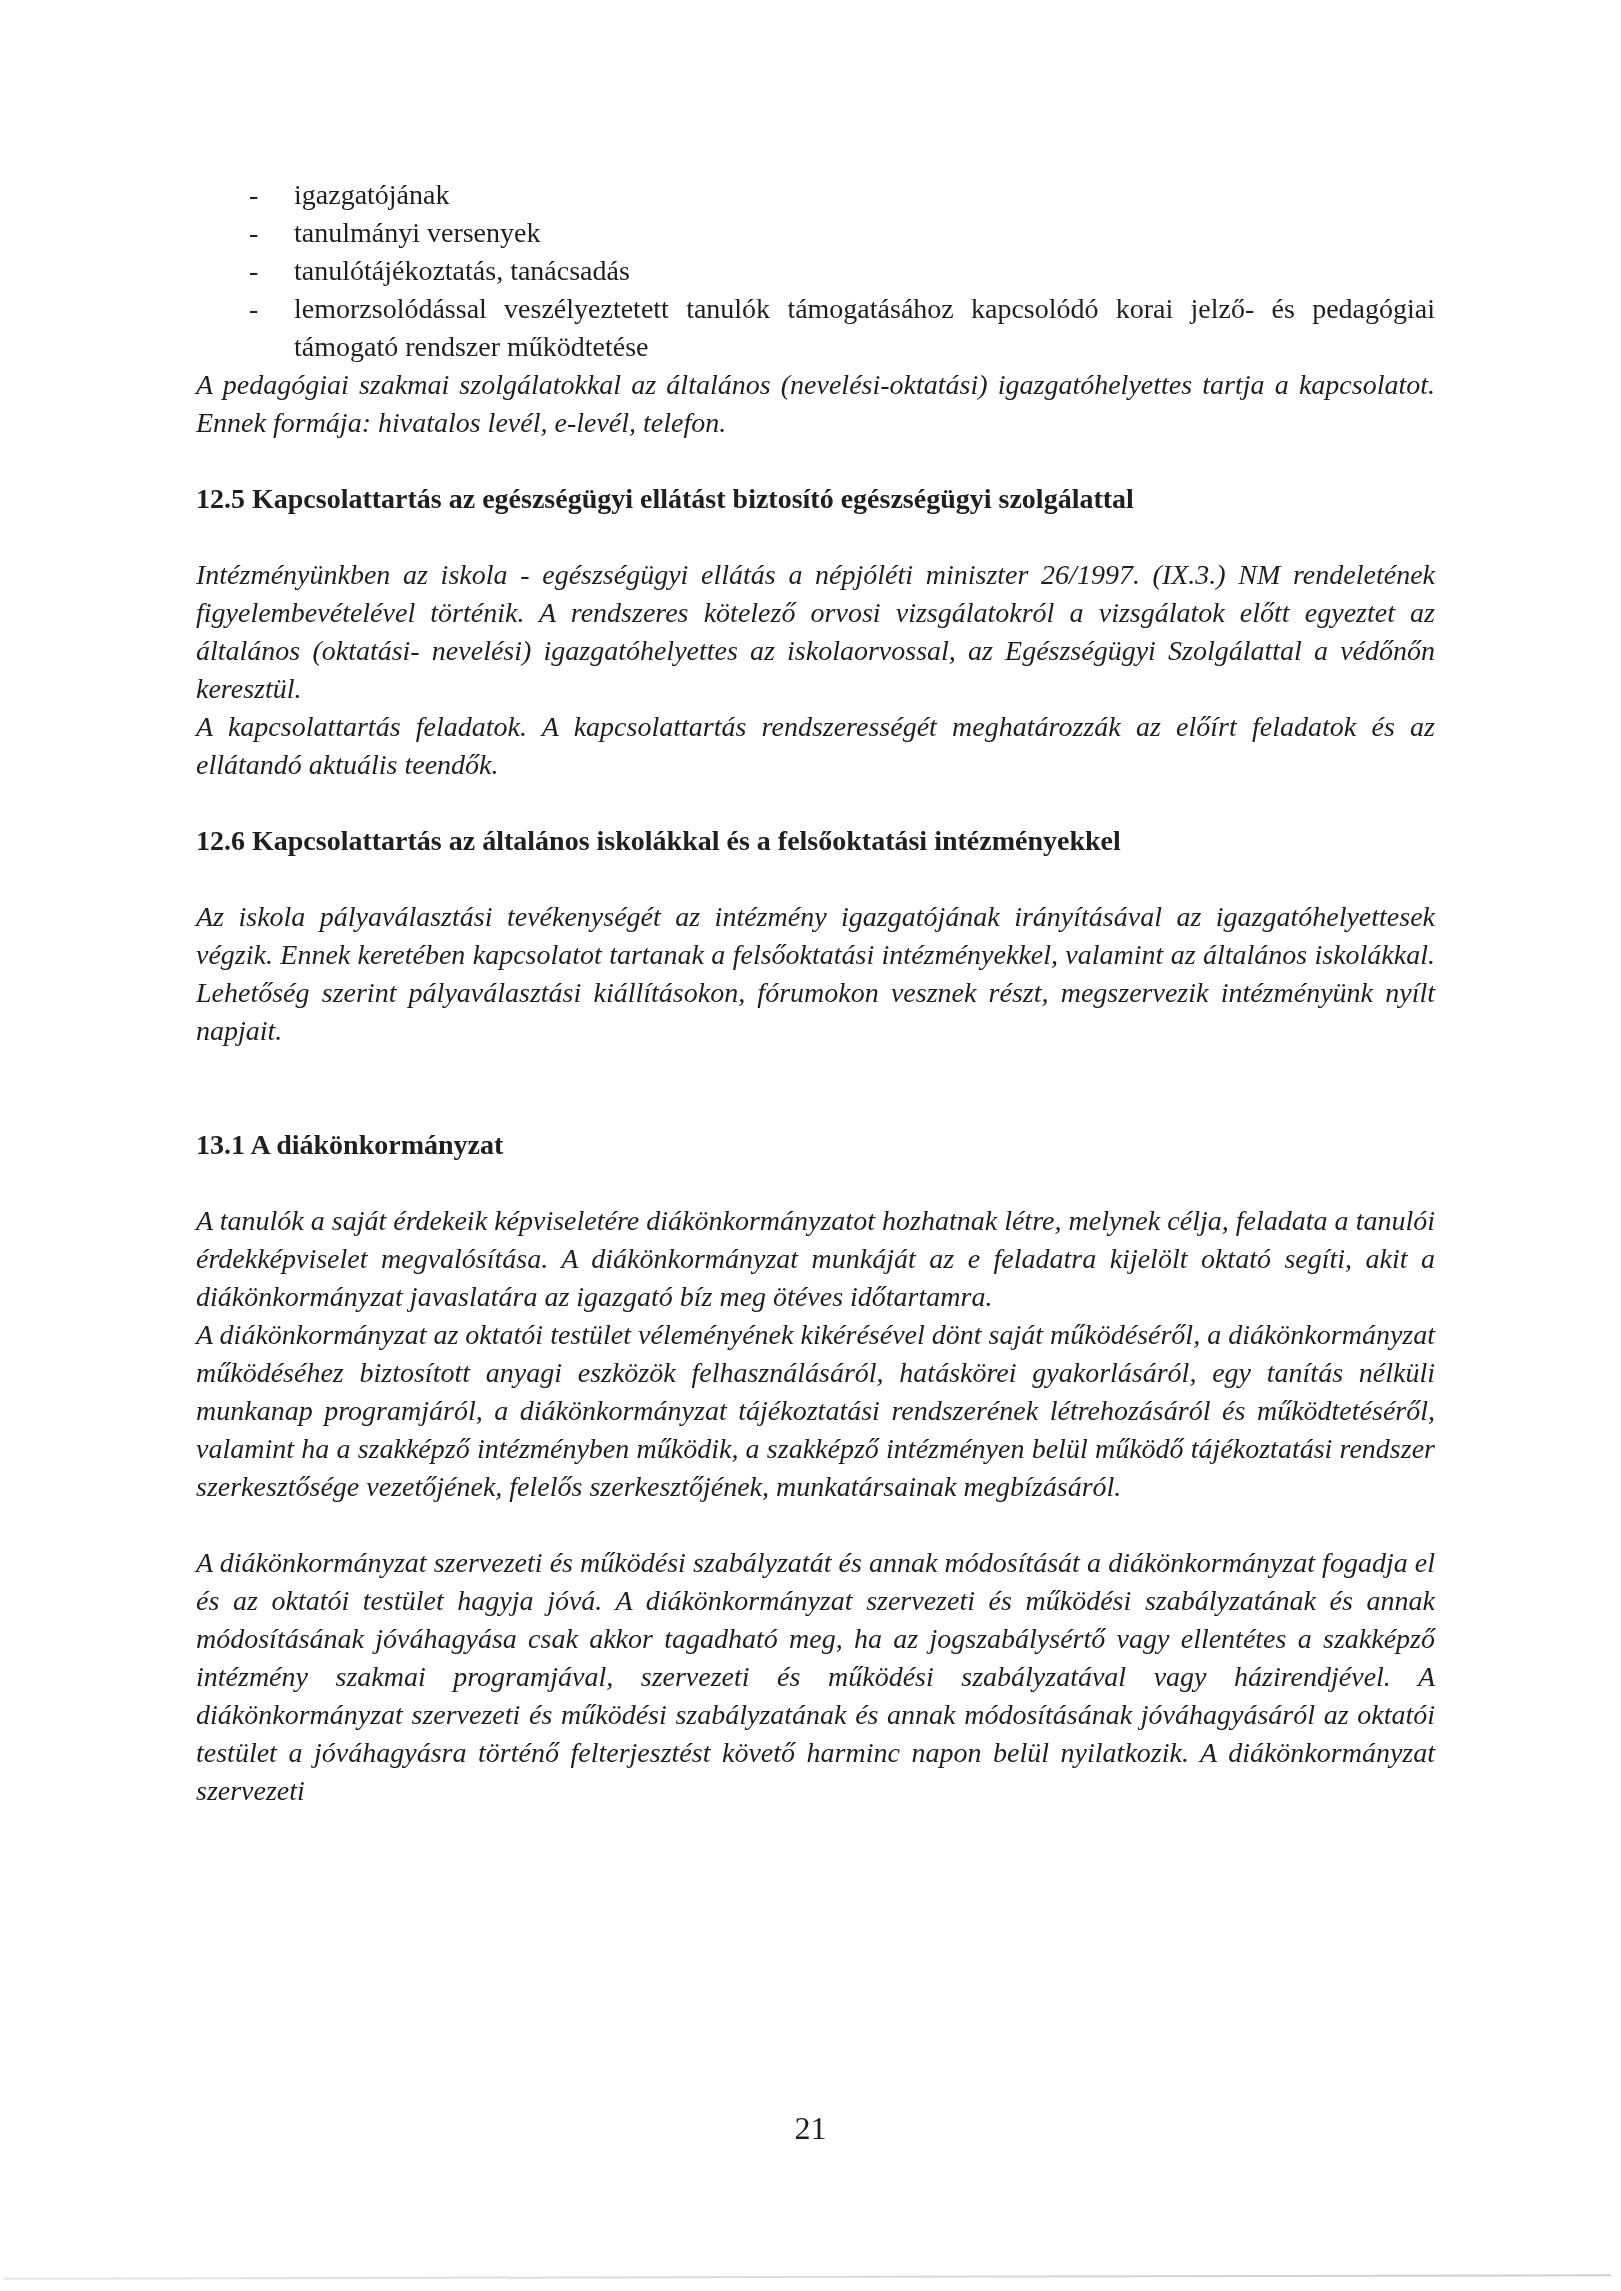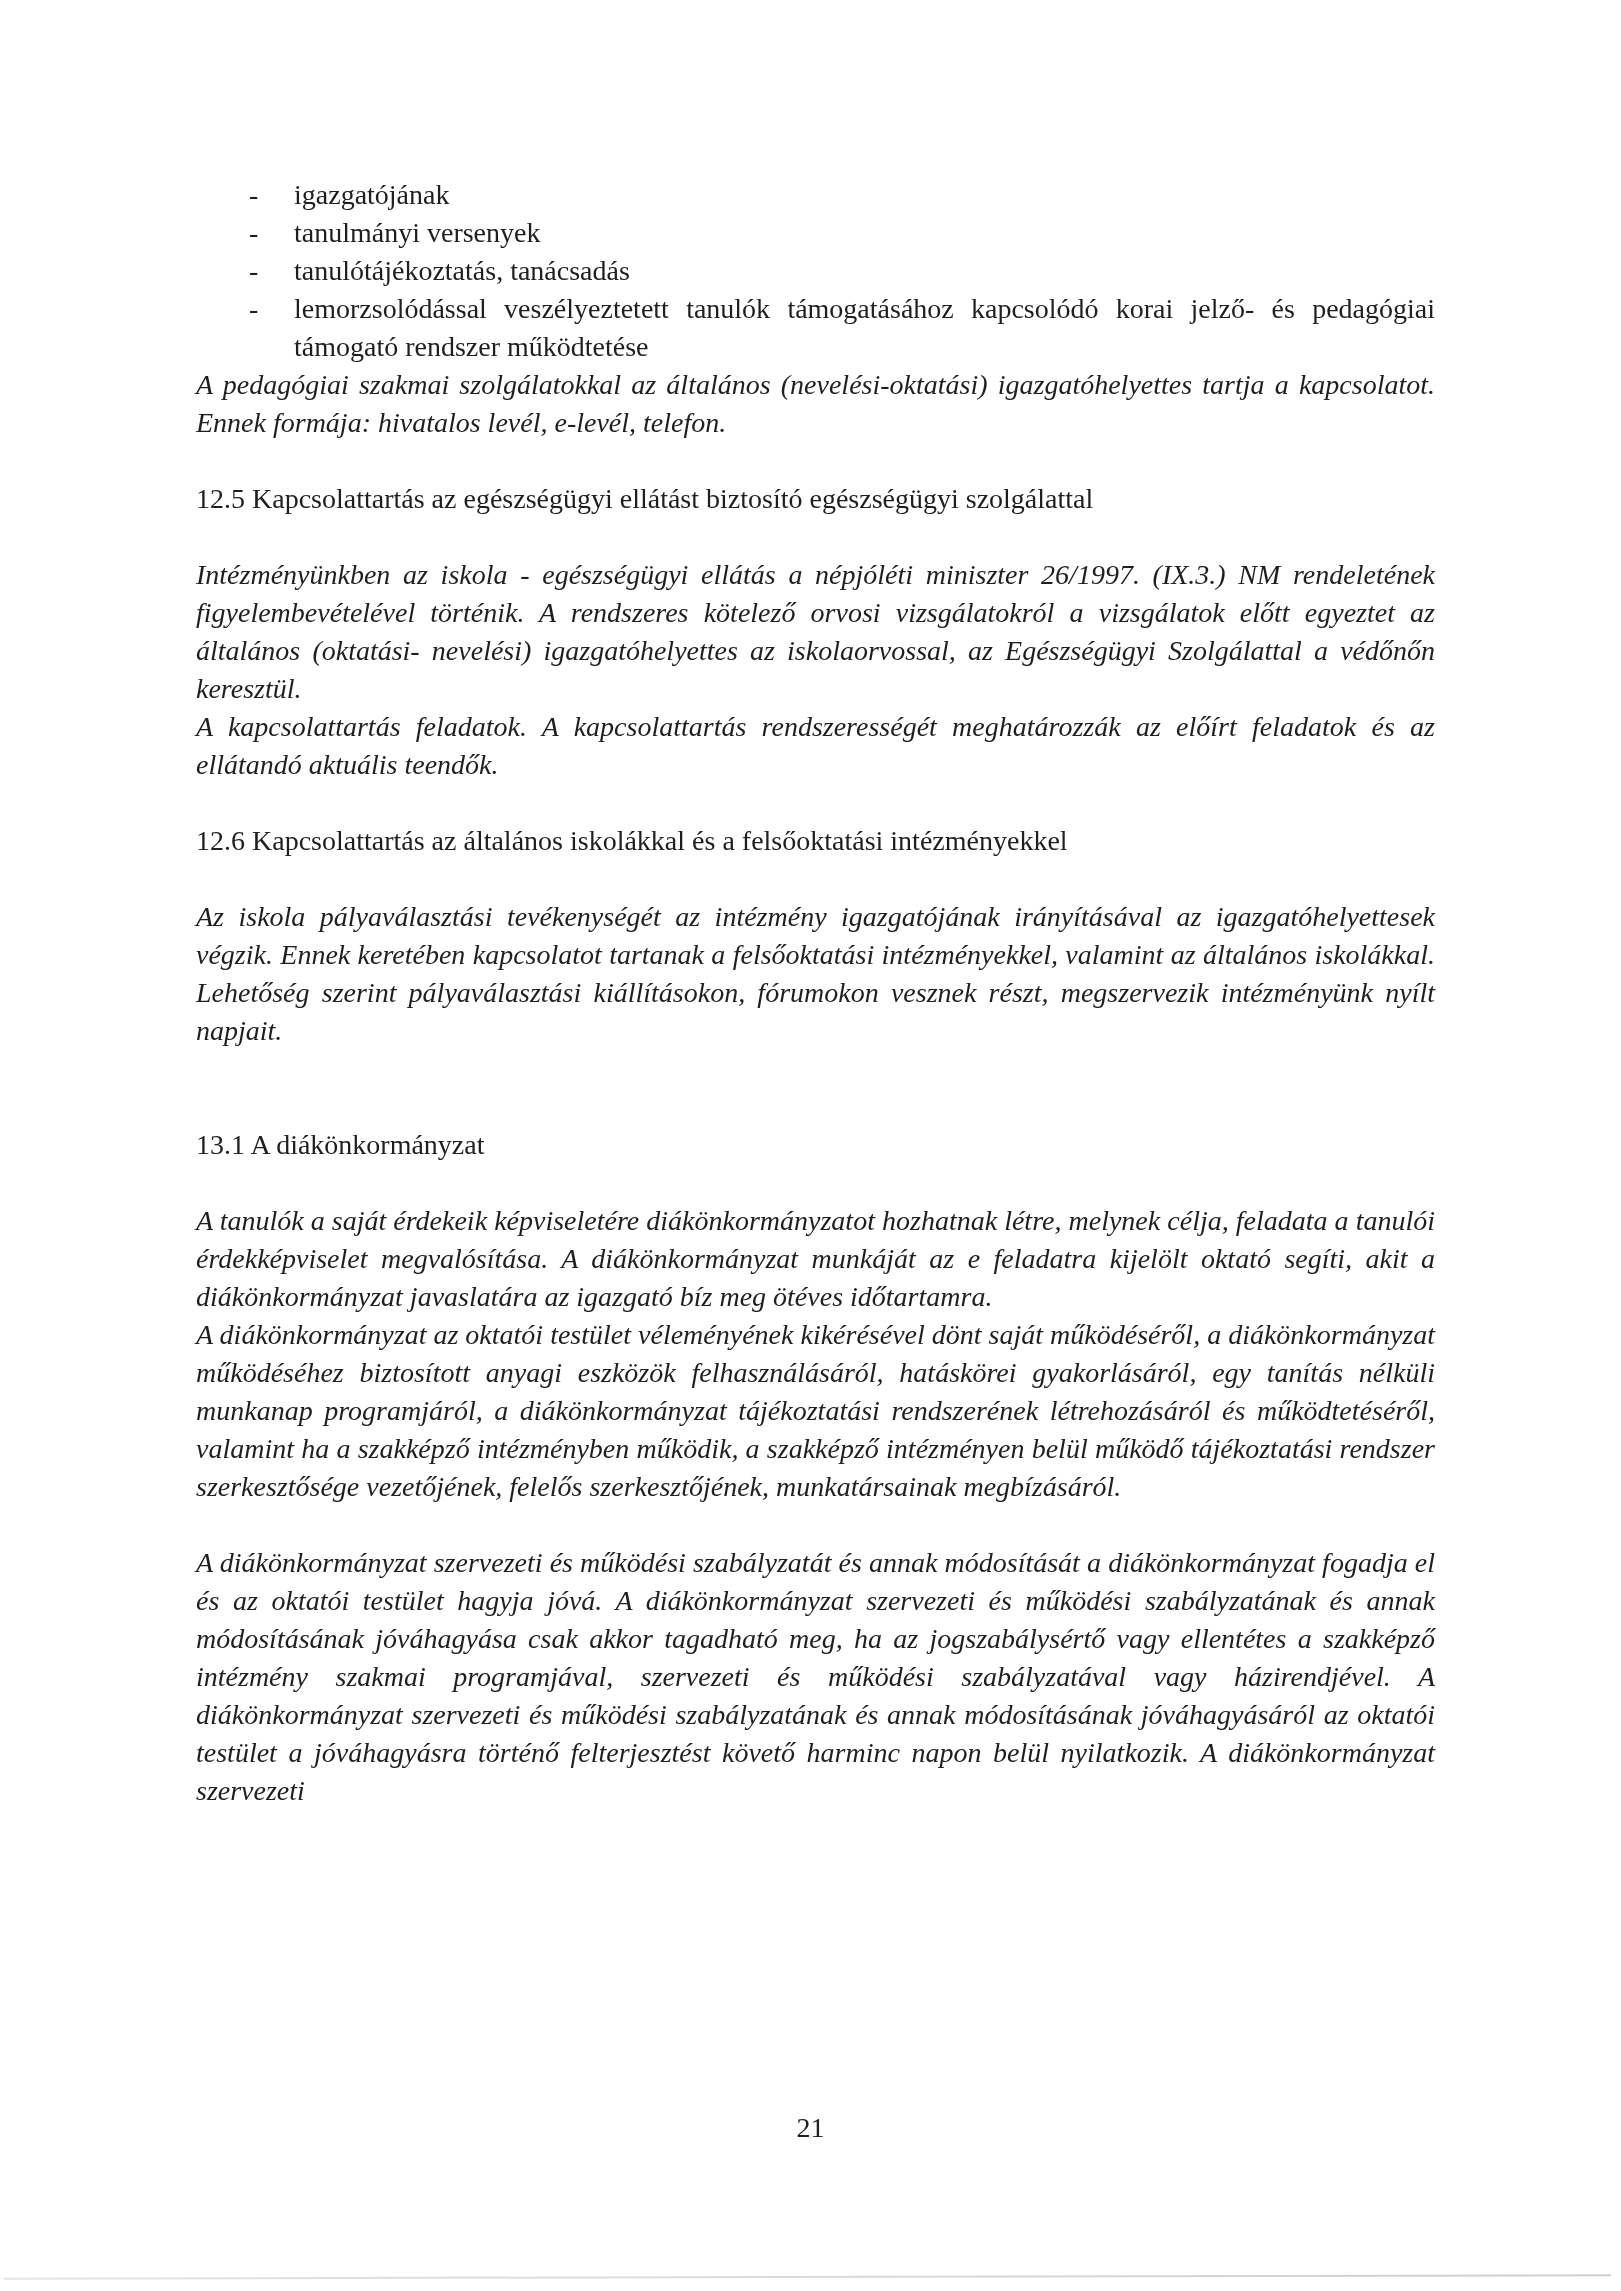--- a/index.html
+++ b/index.html
@@ -11,25 +11,25 @@
   }
   .content {
     position: absolute; left: 196px; top: 176px; width: 1239px;
     font-size: 28px; line-height: 38px;
   }
   .bullets { list-style: none; margin: 0; padding: 0; }
   .bullets li { position: relative; padding-left: 98px; text-align: justify; }
   .bullets li .dash { position: absolute; left: 53px; top: 0; }
   p { margin: 0; text-align: justify; font-style: italic; }
   .gap { height: 38px; }
-  h2 { margin: 0; font-size: 28px; line-height: 38px; font-weight: normal; }
+  h2 { margin: 0; font-size: 28px; line-height: 38px; font-weight: bold; }
   h2.hanging { padding-left: 78px; text-indent: -78px; text-align: justify; word-spacing: 5.9px; }
   .page-number {
     position: absolute; top: 2109px; left: 0; width: 1621px; text-align: center;
-    font-size: 28px; line-height: 38px;
+    font-size: 32px; line-height: 38px;
   }
   .scan-line {
     position: absolute; left: 3.9px; top: 2276px; width: 1607px; height: 2px;
     background: linear-gradient(to right, #e4e4e4, #d8d8d8 60%, #cfcfcf);
     transform: rotate(-0.12deg);
   }
 </style>
 </head>
 <body>
 

